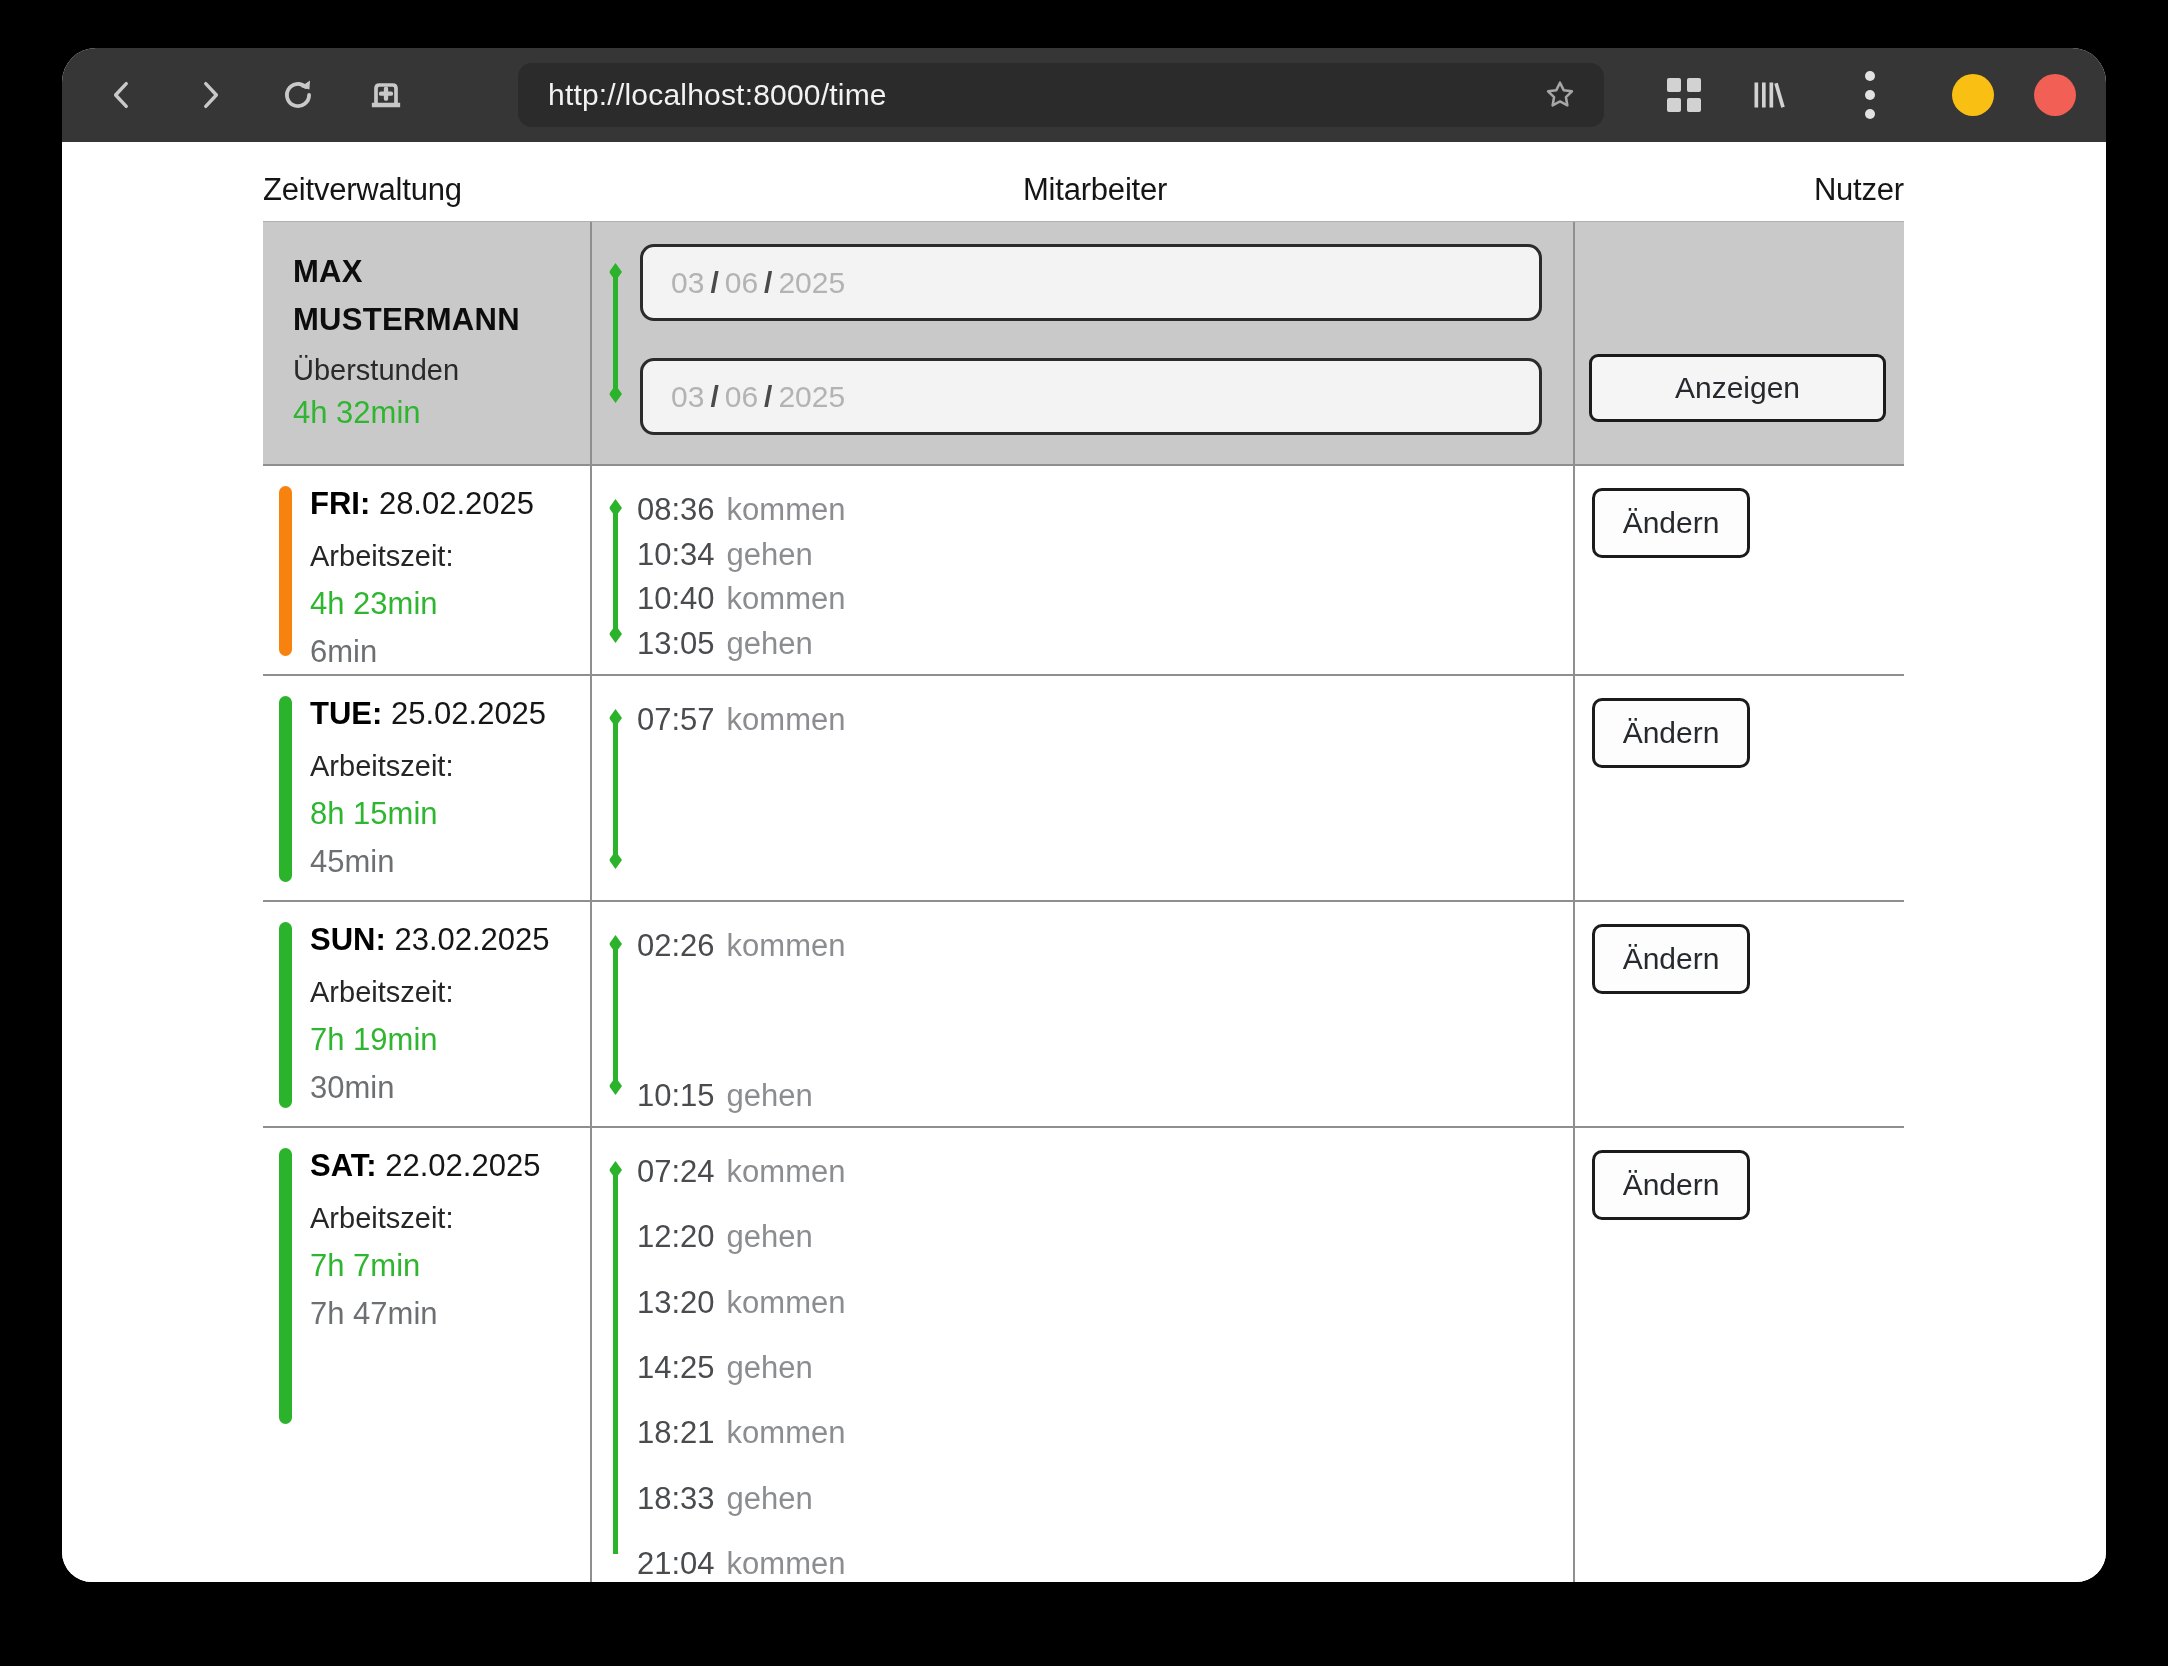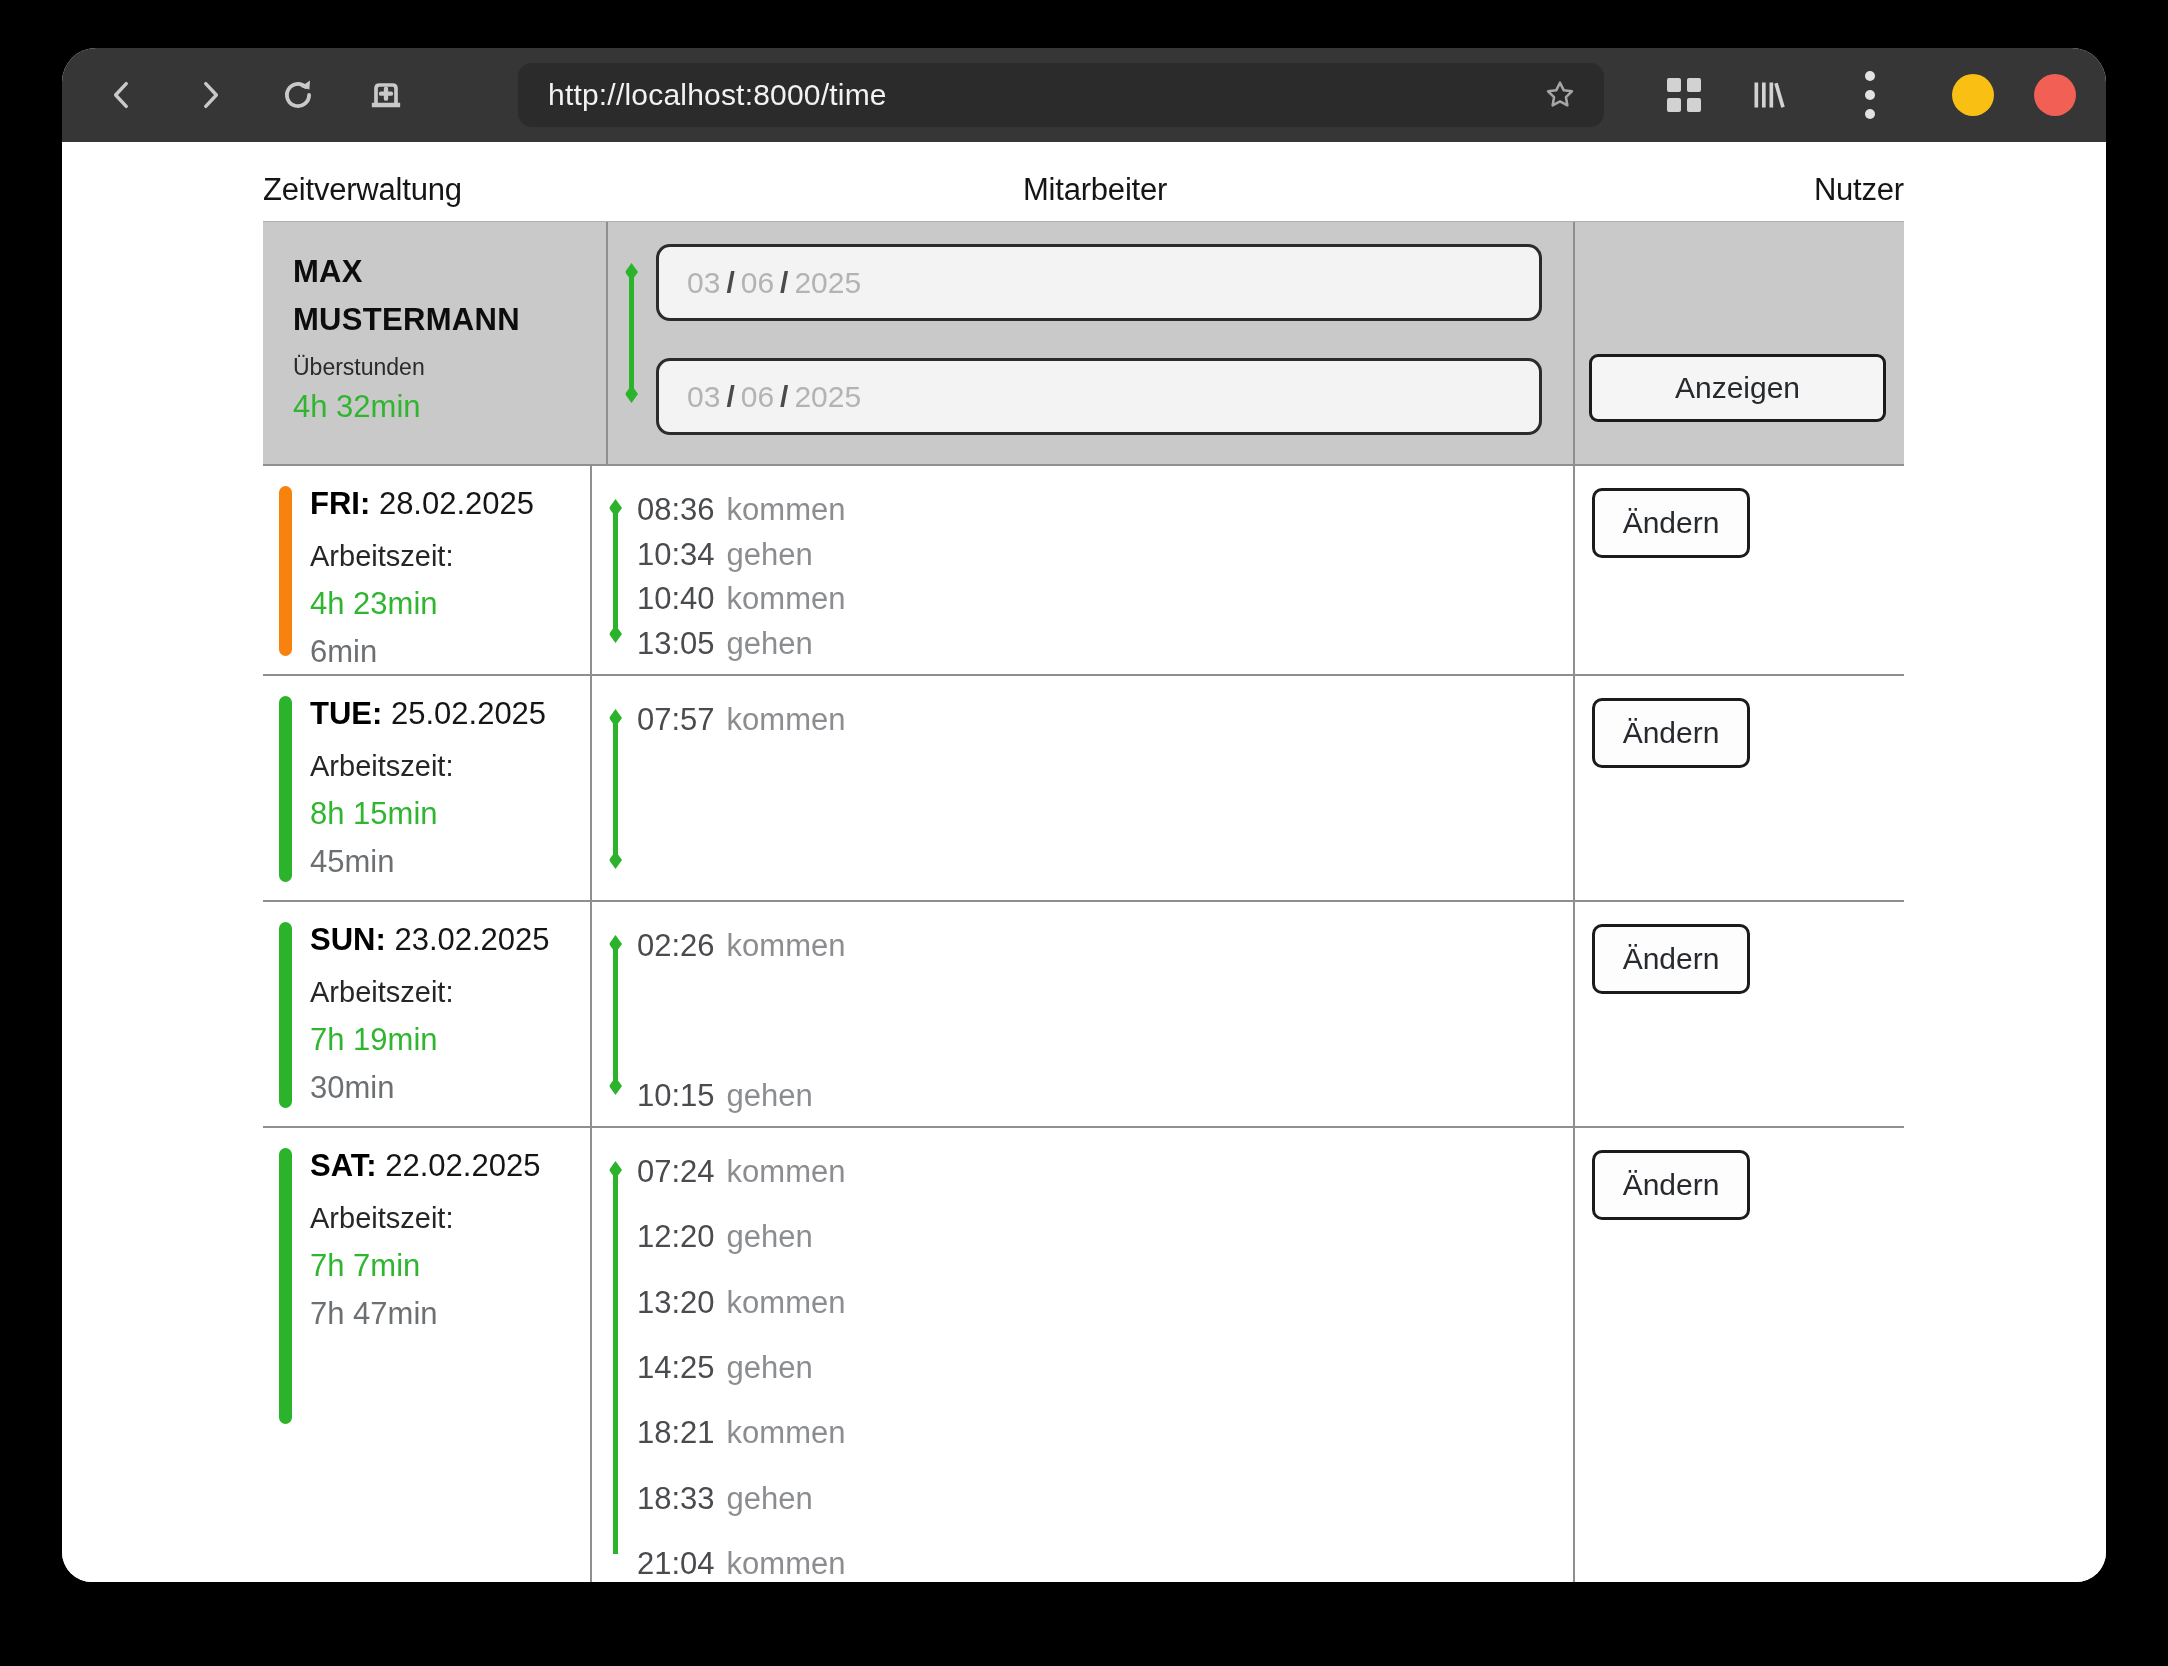--- a/index.html
+++ b/index.html
@@ -41,24 +41,24 @@
   .trow > div{box-sizing:border-box;}
   .cell-mid{border-left:2px solid #8f8f8f;border-right:2px solid #8f8f8f;position:relative;}
   .row-header{height:244px;background:#c9c9c9;}
   .row-fri{height:210px;}
   .row-tue{height:226px;}
   .row-sun{height:226px;}
   .row-sat{height:466px;border-bottom:none;}
   
   .hdr-left{padding:26px 14px 0 30px;}
   .hname{font-size:31px;font-weight:bold;color:#0d0d0d;line-height:48px;letter-spacing:.3px;}
-  .hover-label{font-size:23px;color:#2a2a2a;margin-top:10px;}
+  .hover-label{font-size:29px;color:#2a2a2a;margin-top:10px;}
   .hover-value{font-size:31px;margin-top:8px;}
   .green-text{color:#2fb52f;}
-  .hdr-mid{padding:22px 31px 0 48px;margin-left:16px;}
+  .hdr-mid{padding:22px 31px 0 48px;}
   .date-input{height:71px;background:#f3f3f3;border:3px solid #2b2b2b;border-radius:14px;
     display:flex;align-items:center;padding-left:28px;font-size:30px;cursor:text;}
   .date-input .dseg{color:#b3b3b3;}
   .date-input .dsep{color:#4a4a4a;font-weight:bold;margin:0 6px;}
   .date-input.second{margin-top:37px;}
   .timeline{position:absolute;width:5px;background:#2bb32b;}
   .timeline::before,.timeline::after{content:"";position:absolute;left:50%;width:13px;height:18px;
     background:#2bb32b;transform:translateX(-50%);
     clip-path:polygon(50% 0,100% 50%,50% 100%,0 50%);}
   .timeline::before{top:-9px;}

